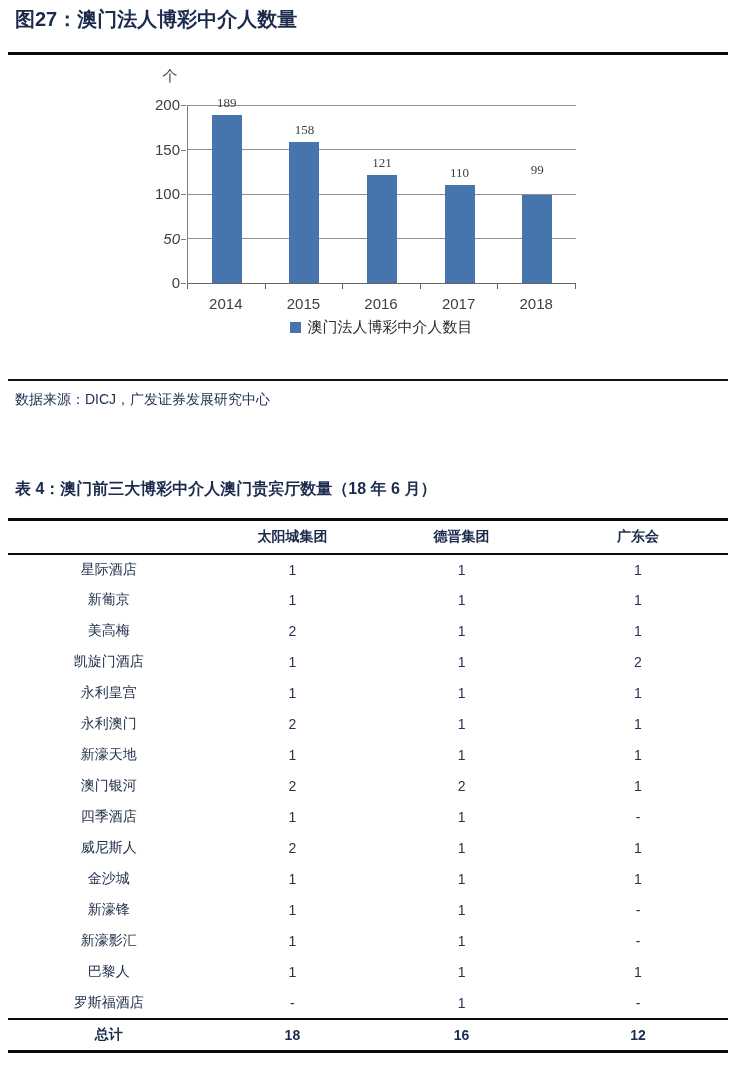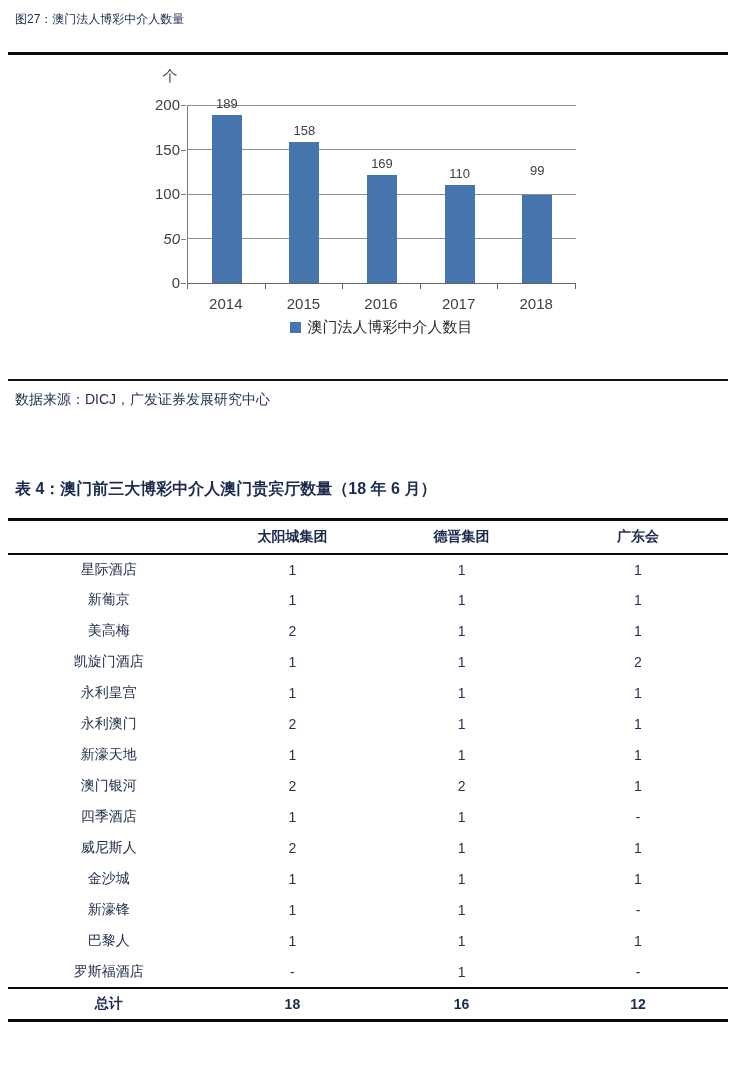--- a/index.html
+++ b/index.html
@@ -2,28 +2,28 @@
 <html><head>
 <meta charset="utf-8">
 <style>
   html,body { margin:0; padding:0; background:#ffffff; }
   .page {
     position:relative; width:736px; height:1086px; background:#fff;
     font-family:"Liberation Sans","DejaVu Sans",sans-serif;
     color:#1b2b4e; overflow:hidden; box-sizing:border-box; padding:0 8px;
   }
   
-  .fig-title { font-size:12px; font-weight:400; color:#1b2b4e; margin:7px 0 0 7px; line-height:24px; }
+  .fig-title { font-size:20px; font-weight:700; color:#1b2b4e; margin:7px 0 0 7px; line-height:24px; }
   .rule-thick { height:3px; background:#0a0a0a; margin-top:21px; }
   .rule-thin  { height:2px; background:#14141e; }
   .chart { position:relative; height:324px; }
   .unit-label { position:absolute; left:145px; top:12px; width:34px; text-align:center;
                 font-size:15px; color:#404040; }
   .plot { position:absolute; left:179px; top:50px; width:388px; height:178px;
-          border-left:1px solid #7f7f7f; border-bottom:1px solid #666666; }
+          border-left:1px solid #7f7f7f; border-bottom:1px solid #666666;font-family:Liberation Serif, serif; }
   .gridline { position:absolute; left:0; width:100%; height:1px; background:#8f8f8f; }
   .bar { position:absolute; bottom:0; background:#4674ac; }
   .bar-label { position:absolute; font-size:13px; color:#404040; text-align:center; width:60px; }
   .ytick-label { position:absolute; width:42px; text-align:right; font-size:15px; color:#404040; line-height:18px; }
   .ytick-mark { position:absolute; width:5px; height:1px; background:#7f7f7f; }
   .xtick-mark { position:absolute; width:1px; height:5px; background:#666666; }
   .xtick-label { position:absolute; top:240px; text-align:center; font-size:15px; color:#404040; }
   .legend { position:absolute; left:179px; top:263px; width:388px;
             display:flex; align-items:center; justify-content:center; gap:7px; }
   .legend-swatch { width:11px; height:11px; background:#4674ac; flex:0 0 auto; }
@@ -56,21 +56,21 @@
       <div class="plot" id="plot">
           <div class="gridline" style="top: 133px;"></div>
           <div class="gridline" style="top: 88.5px;"></div>
           <div class="gridline" style="top: 44px;"></div>
           <div class="gridline" style="top: -0.5px;"></div>
           <div class="bar" style="left: 23.8px; width: 30px; height: 168.21px; background: rgb(70, 116, 172);"></div>
           <div class="bar-label" style="left: 8.8px; bottom: 172.21px;">189</div>
           <div class="bar" style="left: 101.4px; width: 30px; height: 140.62px; background: rgb(70, 116, 172);"></div>
           <div class="bar-label" style="left: 86.4px; bottom: 144.62px;">158</div>
           <div class="bar" style="left: 179px; width: 30px; height: 107.69px; background: rgb(70, 116, 172);"></div>
-          <div class="bar-label" style="left: 164px; bottom: 111.69px;">169</div>
+          <div class="bar-label" style="left: 164px; bottom: 111.69px;">121</div>
           <div class="bar" style="left: 256.6px; width: 30px; height: 97.9px; background: rgb(70, 116, 172);"></div>
           <div class="bar-label" style="left: 241.6px; bottom: 101.9px;">110</div>
           <div class="bar" style="left: 334.2px; width: 30px; height: 88.11px; background: rgb(70, 116, 172);"></div>
           <div class="bar-label" style="left: 319.2px; bottom: 105px;">99</div>
         </div>
       <div id="yaxis">
           <div class="ytick-label" style="left: 130px; top: 219px;">0</div>
           <div class="ytick-mark" style="left: 173px; top: 228px;"></div>
           <div class="ytick-label" style="left: 130px; top: 174.5px; font-style: italic;">50</div>
           <div class="ytick-mark" style="left: 173px; top: 183.5px;"></div>
@@ -189,20 +189,26 @@
             <td>1</td>
             <td>1</td>
           </tr>
           <tr>
             <td>新濠锋</td>
             <td>1</td>
             <td>1</td>
             <td>-</td>
           </tr>
           <tr>
+            <td>新濠影汇</td>
+            <td>1</td>
+            <td>1</td>
+            <td>-</td>
+          </tr>
+          <tr>
             <td>巴黎人</td>
             <td>1</td>
             <td>1</td>
             <td>1</td>
           </tr>
           <tr>
             <td>罗斯福酒店</td>
             <td>-</td>
             <td>1</td>
             <td>-</td>

